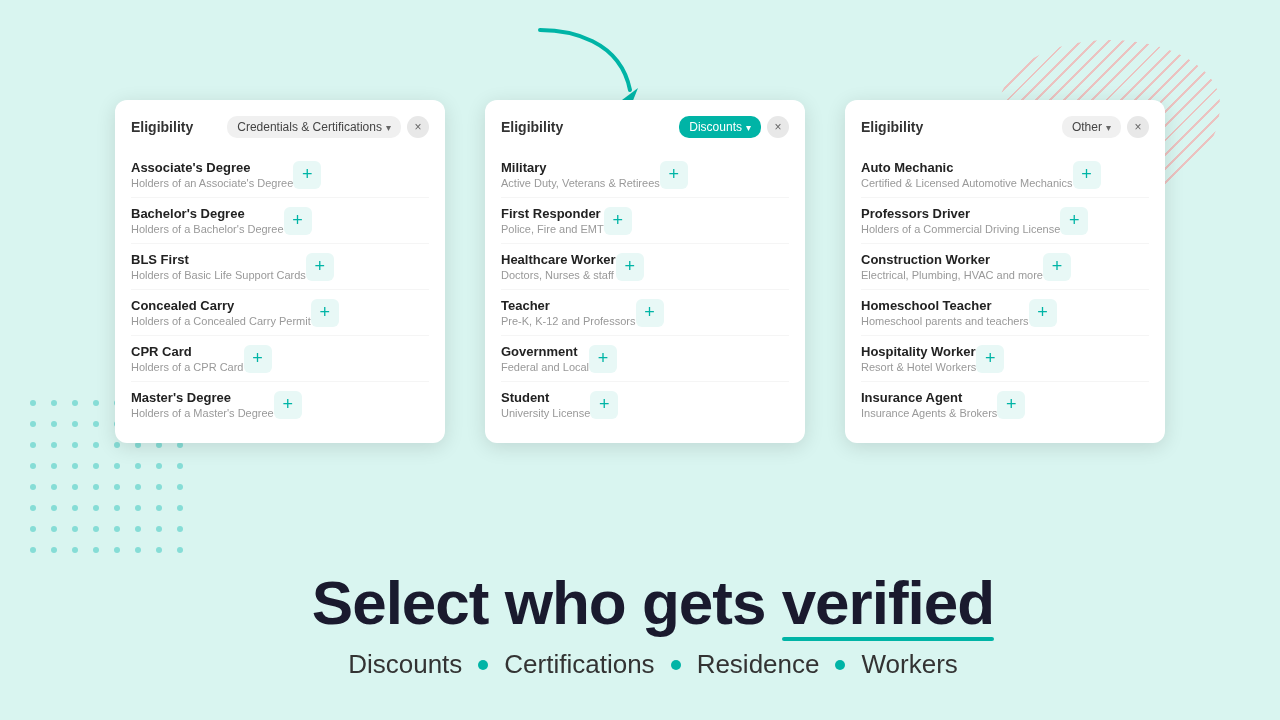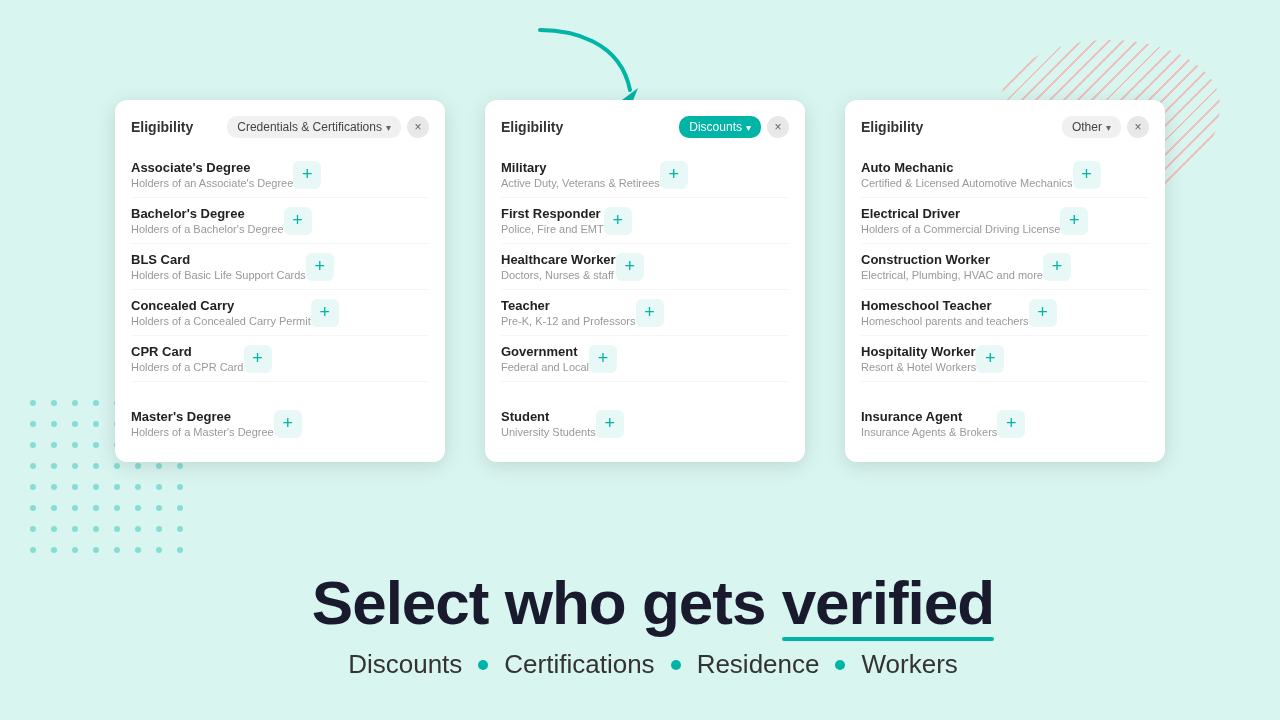--- a/index.html
+++ b/index.html
@@ -142,21 +142,20 @@
 
     .eligibility-item {
       display: flex;
       align-items: center;
       justify-content: flex-start;
       padding: 8px 0;
       border-bottom: 1px solid #f5f5f5;
     }
     .eligibility-item:last-child {
       border-bottom: none;
-      margin-top: 19px;
     }
     .item-text .item-name {
       font-size: 13px;
       font-weight: 600;
       color: #222;
       margin-bottom: 2px;
     }
     .item-text .item-desc {
       font-size: 11px;
       color: #999;
@@ -339,21 +338,21 @@
       </div>
         <div class="eligibility-item">
         <div class="item-text">
           <div class="item-name">Bachelor's Degree</div>
           <div class="item-desc">Holders of a Bachelor's Degree</div>
         </div>
         <button class="add-btn">+</button>
       </div>
         <div class="eligibility-item">
         <div class="item-text">
-          <div class="item-name">BLS Card</div>
+          <div class="item-name">BLS First</div>
           <div class="item-desc">Holders of Basic Life Support Cards</div>
         </div>
         <button class="add-btn">+</button>
       </div>
         <div class="eligibility-item">
         <div class="item-text">
           <div class="item-name">Concealed Carry</div>
           <div class="item-desc">Holders of a Concealed Carry Permit</div>
         </div>
         <button class="add-btn">+</button>
@@ -418,21 +417,21 @@
         <div class="eligibility-item">
         <div class="item-text">
           <div class="item-name">Government</div>
           <div class="item-desc">Federal and Local</div>
         </div>
         <button class="add-btn">+</button>
       </div>
         <div class="eligibility-item">
         <div class="item-text">
           <div class="item-name">Student</div>
-          <div class="item-desc">University Students</div>
+          <div class="item-desc">University License</div>
         </div>
         <button class="add-btn">+</button>
       </div>
       </div>
   </div>
 
   <div class="eligibility-card right">
     <div class="card-header">
       <span class="card-title">Eligibility</span>
       <div style="display:flex;align-items:flex-start;gap:6px;padding-left:28px;">
@@ -446,21 +445,21 @@
     <div id="items-right">
         <div class="eligibility-item">
         <div class="item-text">
           <div class="item-name">Auto Mechanic</div>
           <div class="item-desc">Certified &amp; Licensed Automotive Mechanics</div>
         </div>
         <button class="add-btn">+</button>
       </div>
         <div class="eligibility-item">
         <div class="item-text">
-          <div class="item-name">Electrical Driver</div>
+          <div class="item-name">Professors Driver</div>
           <div class="item-desc">Holders of a Commercial Driving License</div>
         </div>
         <button class="add-btn">+</button>
       </div>
         <div class="eligibility-item">
         <div class="item-text">
           <div class="item-name">Construction Worker</div>
           <div class="item-desc">Electrical, Plumbing, HVAC and more</div>
         </div>
         <button class="add-btn">+</button>

